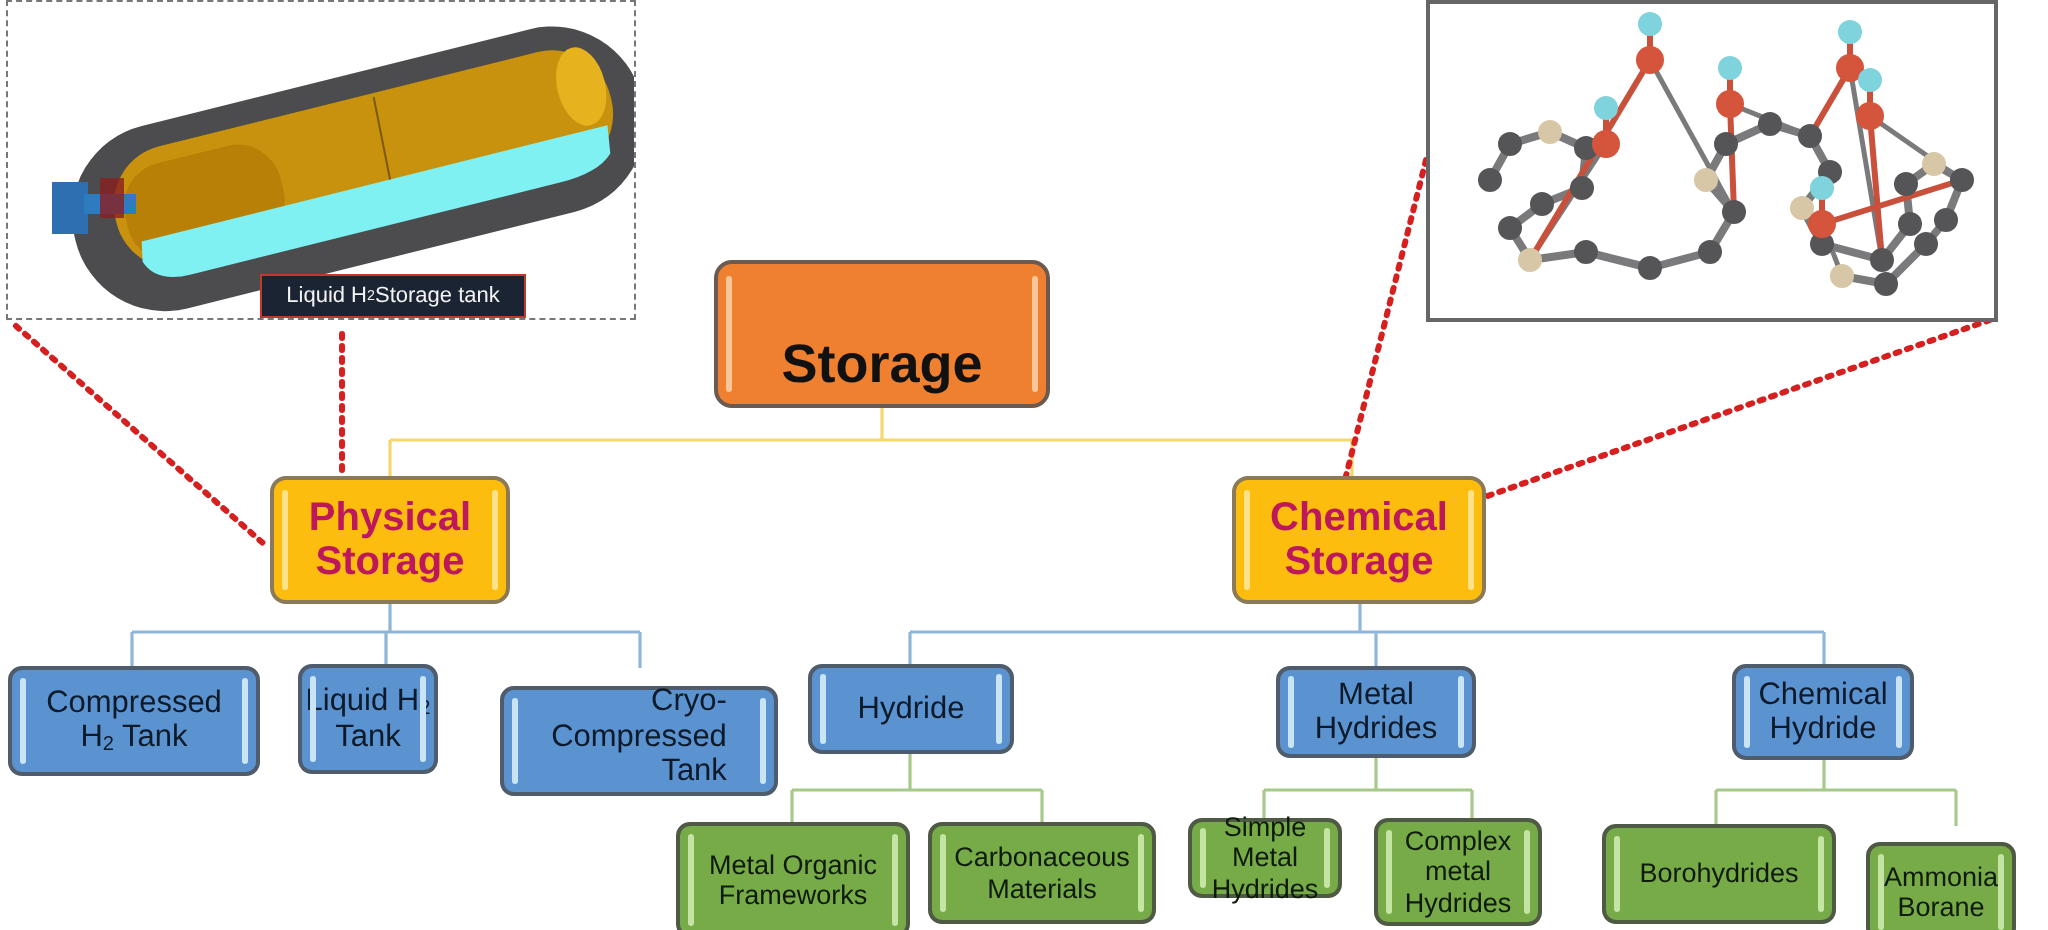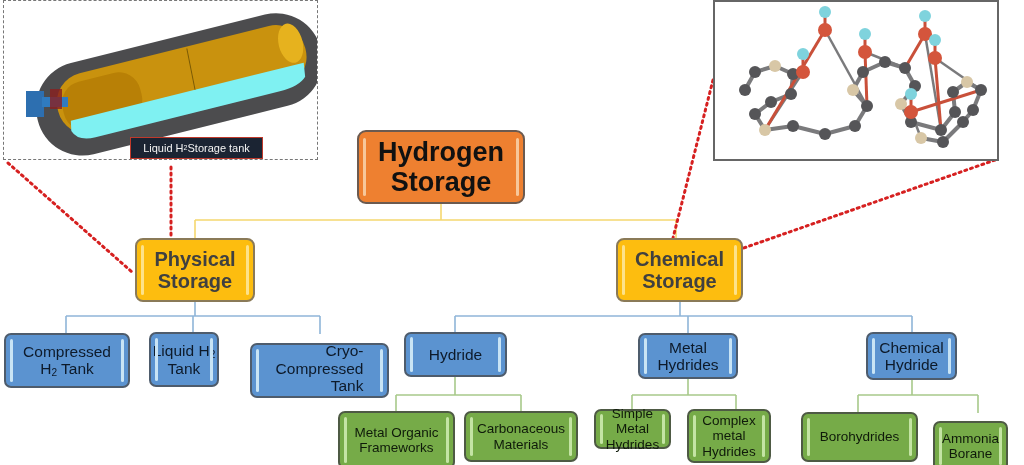--- a/index.html
+++ b/index.html
@@ -9,21 +9,21 @@
   svg.lines { position: absolute; left: 0; top: 0; width: 1024px; height: 465px; }
   .node { position: absolute; box-sizing: border-box; display: flex; align-items: center;
           justify-content: center; text-align: center; color: #0f1a2a; line-height: 1.12; }
   .node::before, .node::after { content: ""; position: absolute; top: 8%; bottom: 8%; width: 3px;
           border-radius: 2px; }
   .node::before { left: 4px; } .node::after { right: 4px; }
   .root { background: #ee8030; border: 2px solid #6b5a50; border-radius: 9px;
           font-weight: bold; font-size: 27px; color: #111; }
   .root::before, .root::after { background: #f7c79a; }
   .l1 { background: #fdbd0f; border: 2px solid #8a7a58; border-radius: 8px;
-        font-weight: bold; font-size: 20px; color: #404040; }
+        font-weight: bold; font-size: 20px; color: #be185d; }
   .l1::before, .l1::after { background: #fde28a; }
   .l2 { background: #5b93d0; border: 2px solid #4e5c6c; border-radius: 7px;
         font-size: 15.5px; color: #0d1a2a; }
   .l2::before, .l2::after { background: #c8e4f5; }
   .l3 { background: #76ab48; border: 2px solid #4e5a44; border-radius: 7px;
         font-size: 13.5px; color: #0f1a0a; }
   .l3::before, .l3::after { background: #c4e4a4; }
   .frame-tank { left: 3px; top: 0px; width: 315px; height: 160px; border: 1px dashed #777;
                 box-sizing: border-box; background: #fff; }
   .frame-mol { left: 713px; top: 0px; width: 286px; height: 161px; border: 2px solid #666;
@@ -189,21 +189,21 @@
       <circle cx="210" cy="32" r="7" fill="#d4553c"></circle>
       <circle cx="210" cy="14" r="6" fill="#7fd3dd"></circle>
       <circle cx="220" cy="56" r="7" fill="#d4553c"></circle>
       <circle cx="220" cy="38" r="6" fill="#7fd3dd"></circle>
       <circle cx="196" cy="110" r="7" fill="#d4553c"></circle>
       <circle cx="196" cy="92" r="6" fill="#7fd3dd"></circle>
     </svg>
 </div>
 
 <div class="node root" style="left:357px; top:130px; width:168px; height:74px;">
-  <div><span>Hydrogen</span><br><span>Storage</span></div>
+  <div><br><span>Storage</span></div>
 </div>
 
 <div class="node l1" style="left:135px; top:238px; width:120px; height:64px;">
   <div><span>Physical</span><br><span>Storage</span></div>
 </div>
 <div class="node l1" style="left:616px; top:238px; width:127px; height:64px;">
   <div><span>Chemical</span><br><span>Storage</span></div>
 </div>
 
 <div class="node l2" style="left:4px; top:333px; width:126px; height:55px;">

